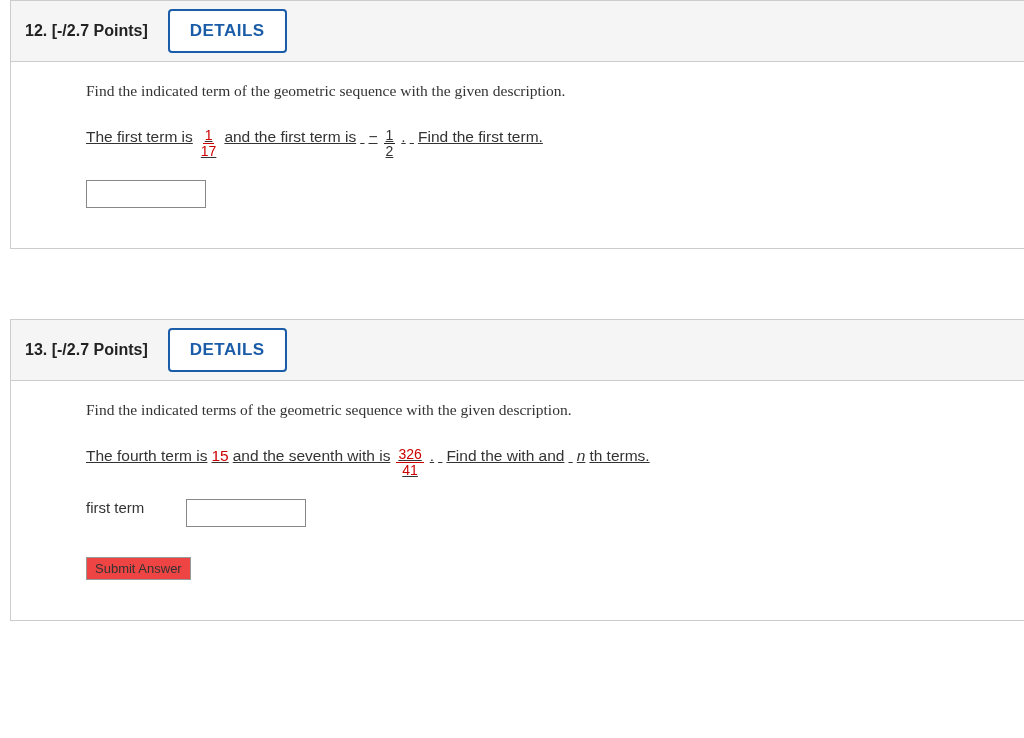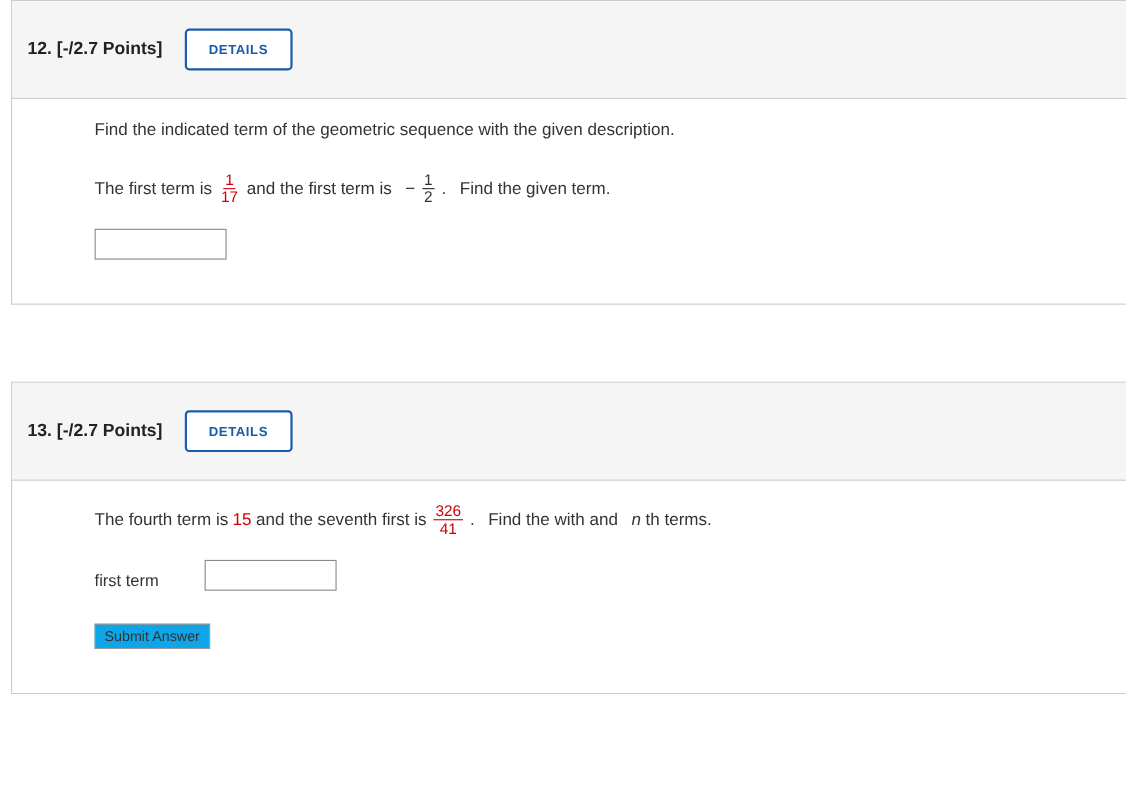--- a/index.html
+++ b/index.html
@@ -17,55 +17,57 @@
       border: 1px solid #ccc;
       border-right: none;
       margin: 0 0 70px 10px;
     }
     .question-block:last-child {
       margin-bottom: 0;
     }
     .question-header {
       background: #f5f5f5;
       border-bottom: 1px solid #ccc;
-      padding: 25px 14px;
+      padding: 8px 14px;
       display: flex;
       align-items: center;
       gap: 20px;
     }
     .question-title {
       font-weight: bold;
       color: #222;
       font-size: 16px;
     }
     .details-button {
       border: 2px solid #1a5ca8;
       color: #1a5ca8;
       background: #fff;
       padding: 10px 20px;
-      font-size: 12px;
+      font-size: 17px;
       font-weight: bold;
       letter-spacing: 0.5px;
       border-radius: 4px;
       cursor: pointer;
     }
     .question-body {
       padding: 20px 25px 40px 75px;
     }
     .instruction {
       margin-bottom: 28px;
       font-size: 15.5px;
+      font-family: Liberation Serif, serif;
     }
     .problem-line {
       display: flex;
-      align-items: center;
+      align-items: flex-start;
       flex-wrap: wrap;
       gap: 4px;
       margin-bottom: 20px;
       font-size: 15.5px;
+      text-decoration: underline;
     }
     .fraction {
       display: inline-flex;
       flex-direction: column;
       align-items: center;
       vertical-align: middle;
       font-size: 14px;
       line-height: 1.1;
       margin: 0 2px;
     }
@@ -81,33 +83,33 @@
     .answer-input {
       width: 120px;
       height: 28px;
       border: 1px solid #888;
       background: #fff;
       padding: 2px 4px;
       font-size: 14px;
     }
     .answer-row {
       display: flex;
-      align-items: flex-end;
+      align-items: flex-start;
       gap: 20px;
       margin-bottom: 22px;
     }
     .answer-label {
       width: 80px;
       font-size: 15px;
     }
     .italic-n {
       font-style: italic;
     }
     .submit-button {
-      background: #0ea5e9;
+      background: #ef4444;
       border: 1px solid #999;
       padding: 3px 8px;
       font-size: 13px;
       color: #333;
       cursor: pointer;
       font-family: Arial, sans-serif;
     }
     .input-solo {
       margin-top: 8px;
     }
@@ -133,41 +135,42 @@
       </span>
       <span>and the first term is</span>
       <span>&nbsp;</span>
       <span>−</span>
       <span class="fraction">
         <span class="num">1</span>
         <span class="den">2</span>
       </span>
       <span>.</span>
       <span>&nbsp;</span>
-      <span>Find the given term.</span>
+      <span>Find the first term.</span>
     </div>
     <div class="input-solo">
       <input type="text" class="answer-input" style="">
     </div>
   </div>
 </div>
 
 <div class="question-block">
   <div class="question-header">
     <span class="question-title">
       <span>13.</span>
       <span>[-/2.7 Points]</span>
     </span>
     <button class="details-button">DETAILS</button>
   </div>
   <div class="question-body">
+    <div class="instruction">Find the indicated terms of the geometric sequence with the given description.</div>
     <div class="problem-line">
       <span>The fourth term is</span>
       <span class="red">15</span>
-      <span>and the seventh first is</span>
+      <span>and the seventh with is</span>
       <span class="fraction red">
         <span class="num red">326</span>
         <span class="den red">41</span>
       </span>
       <span>.</span>
       <span>&nbsp;</span>
       <span>Find the with and</span>
       <span>&nbsp;</span>
       <span class="italic-n">n</span>
         <span>th terms.</span>

